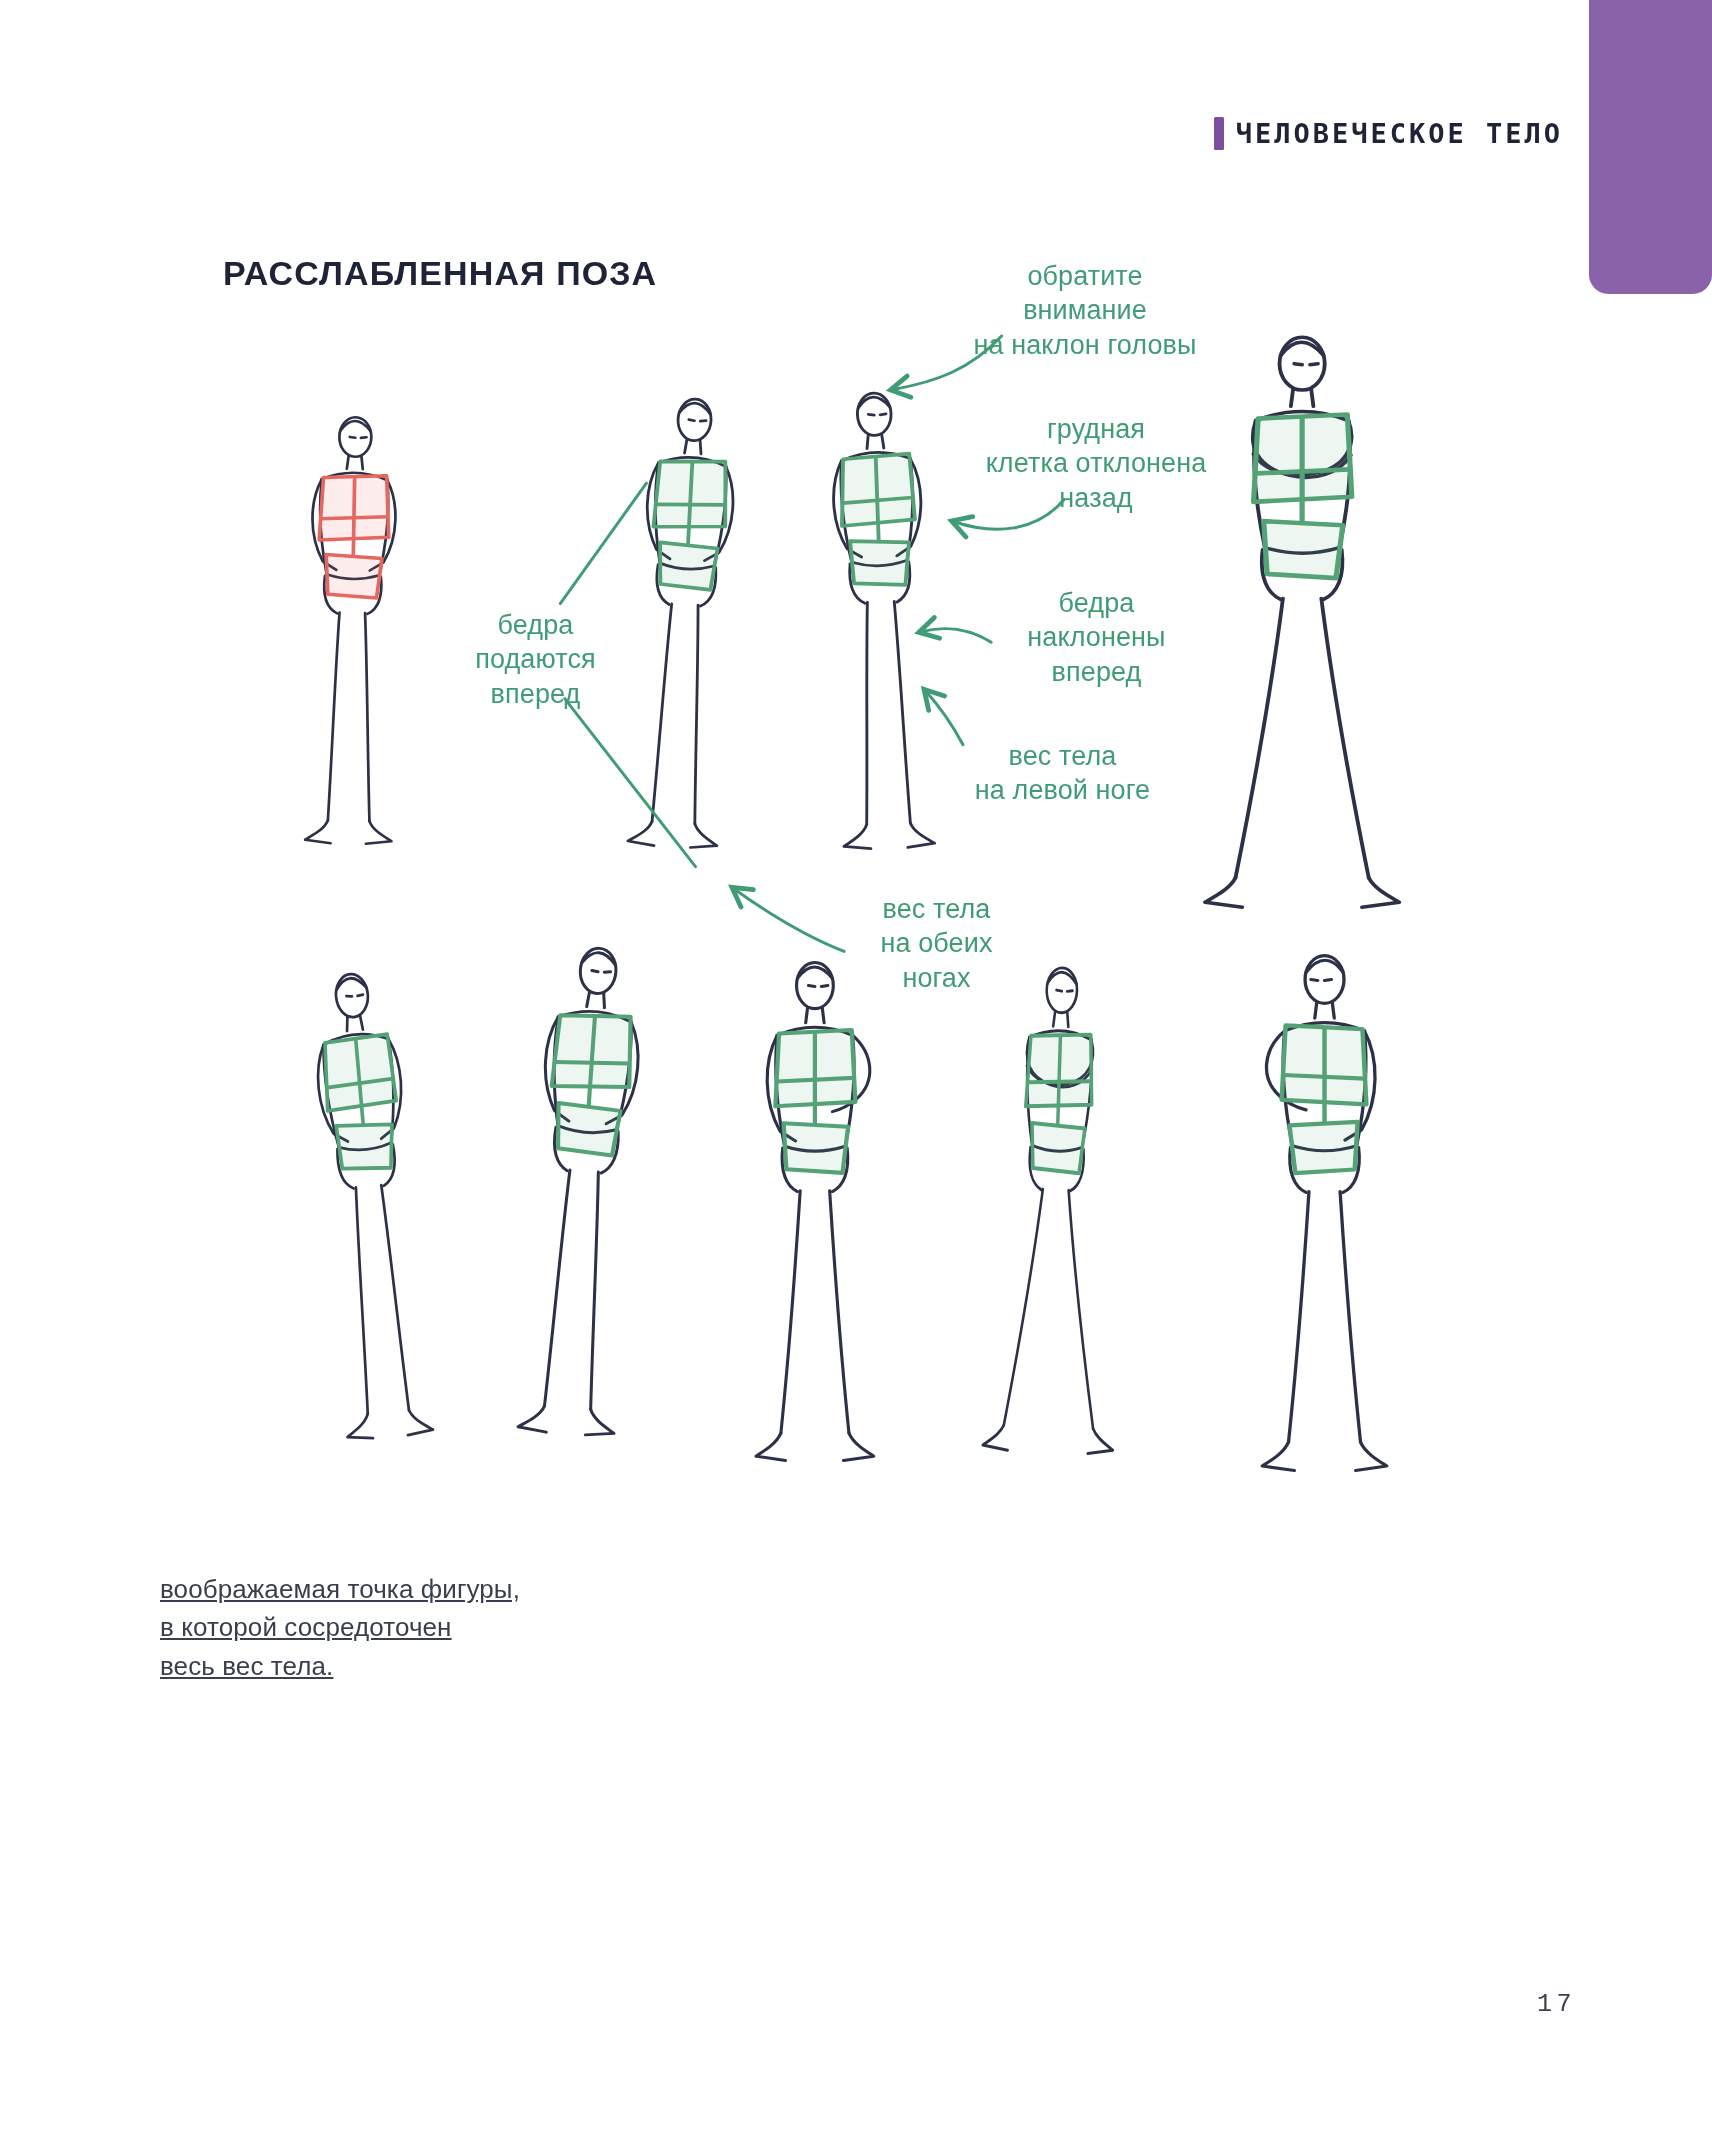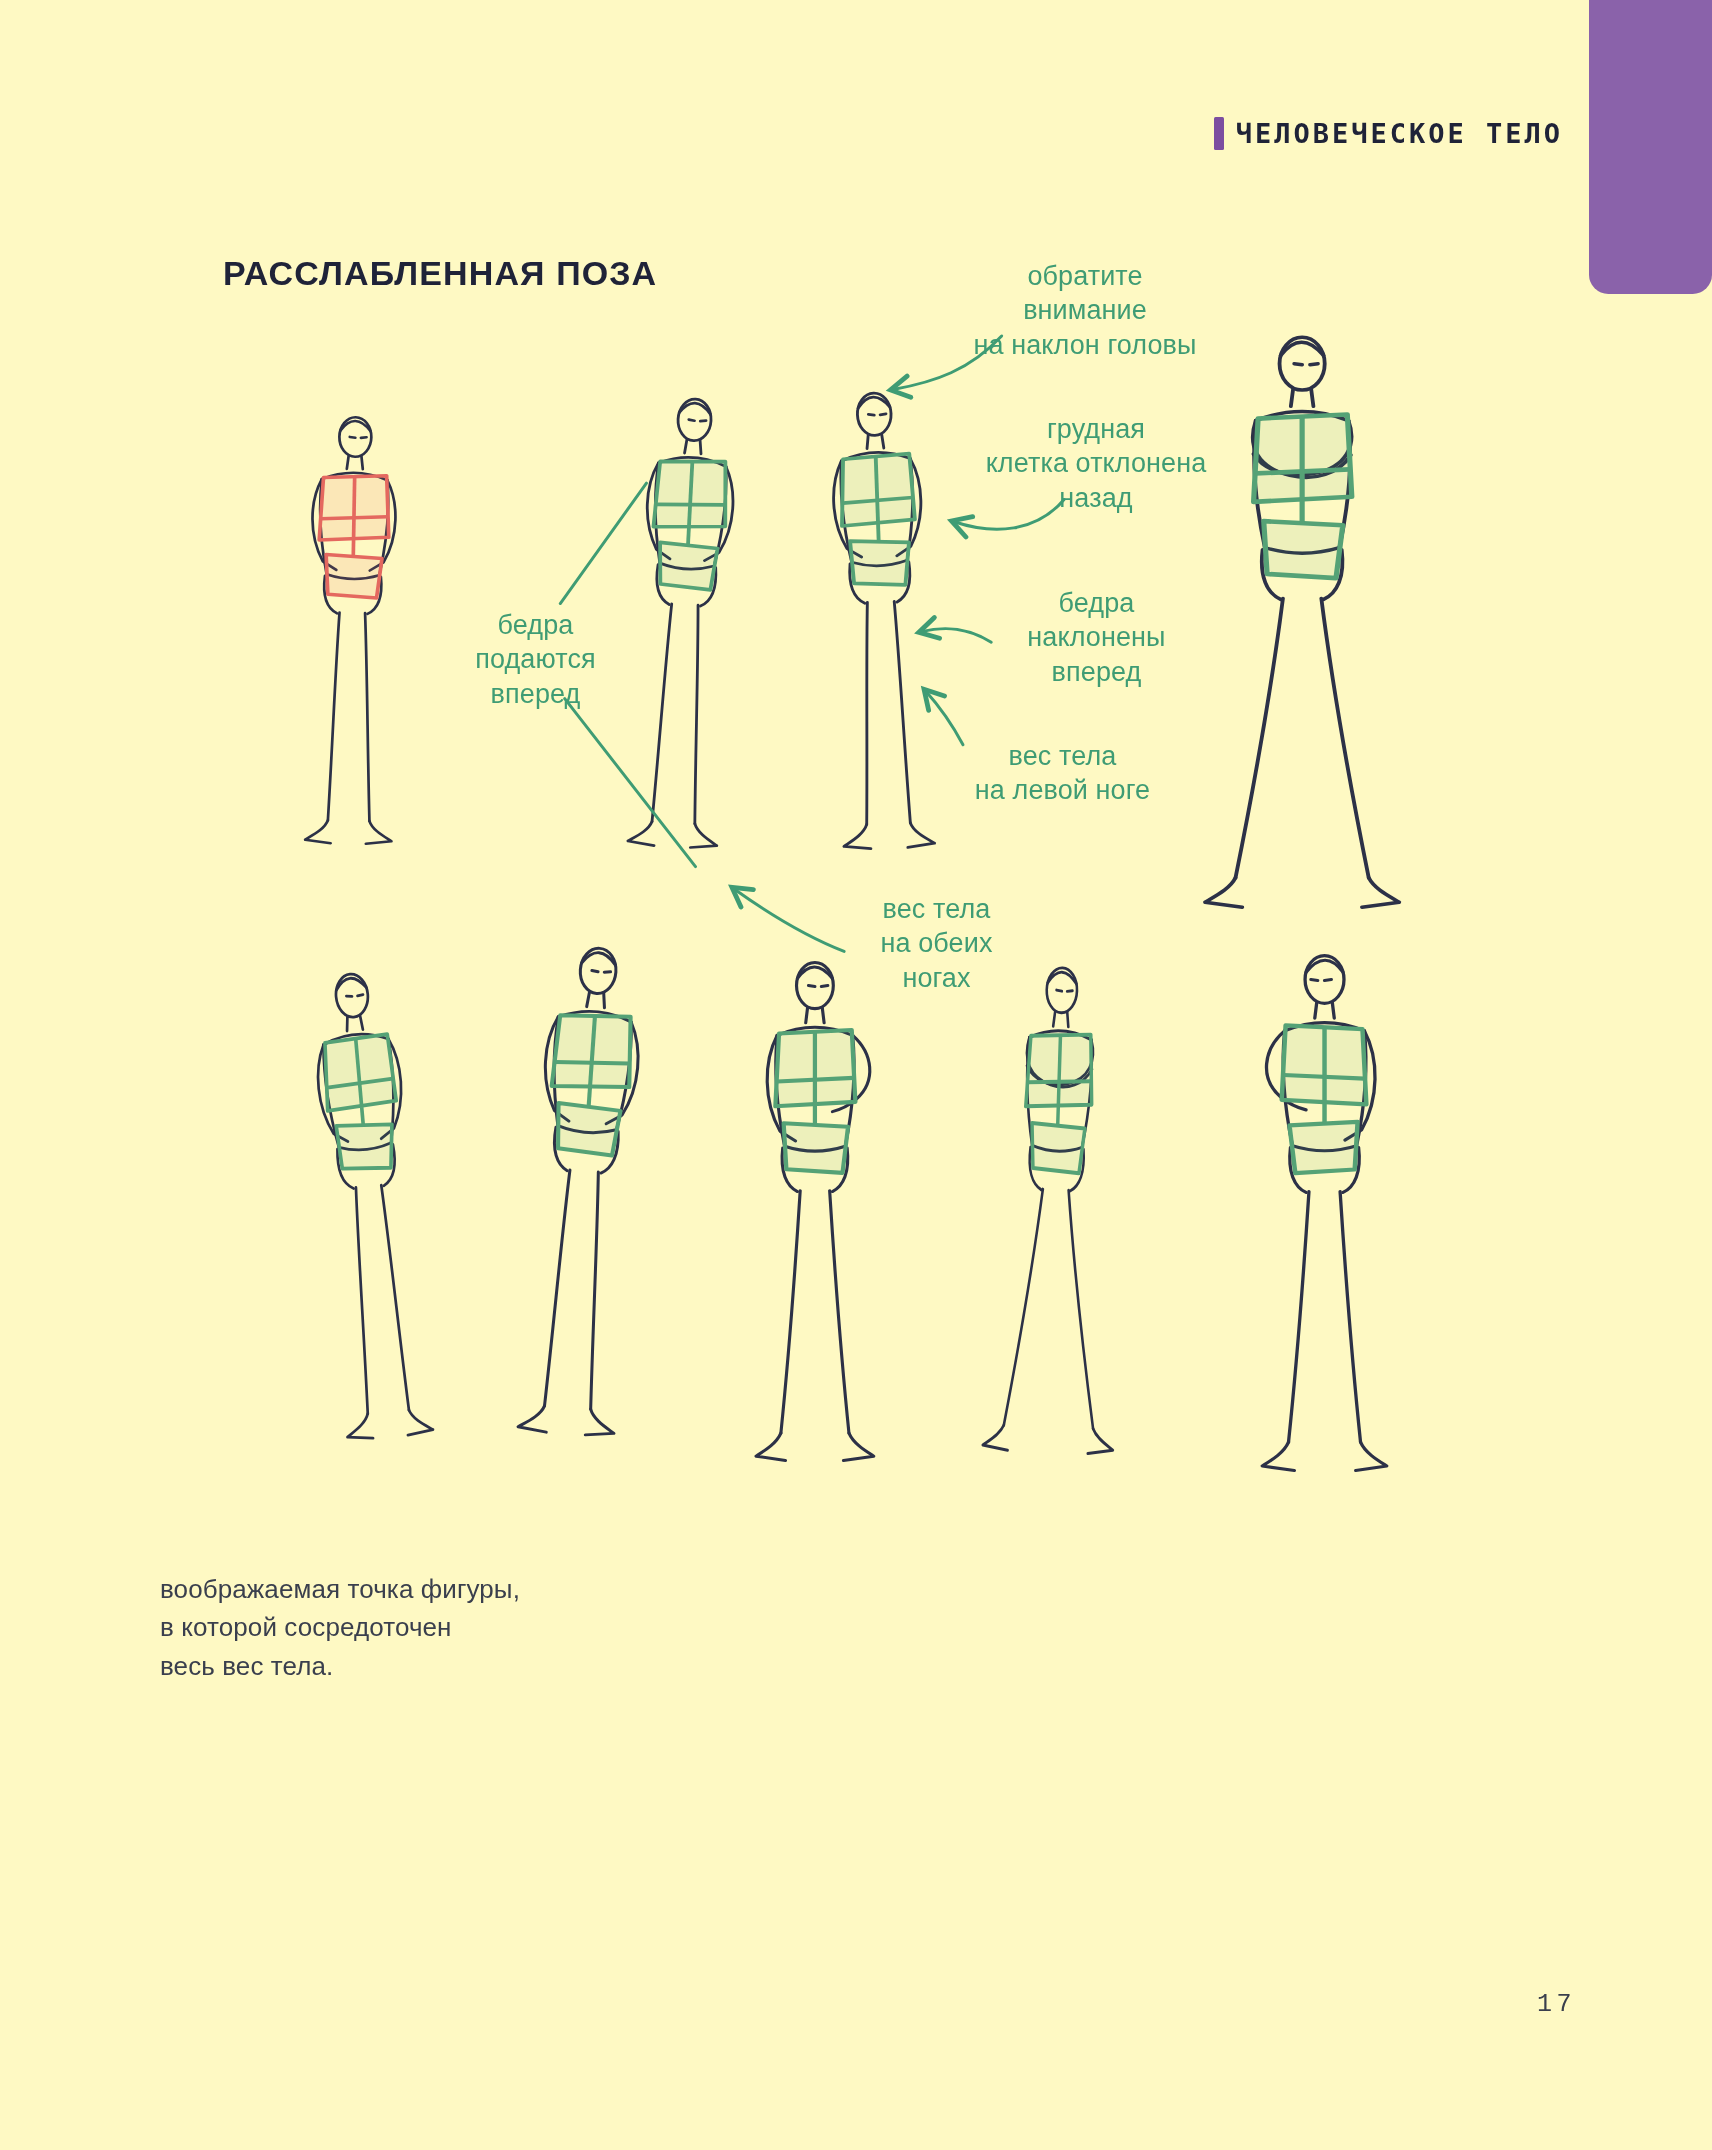--- a/index.html
+++ b/index.html
@@ -1,18 +1,18 @@
 <!DOCTYPE html>
 <html style="font-size:12px"><head>
 <meta charset="utf-8">
 <style>
   html,body{margin:0;padding:0;background:#e9e9ec;}
   .page{
     position:relative;width:1712px;height:2151px;margin:0 auto;
-    background:#fef9c3;overflow:hidden;
+    background:#ffffff;overflow:hidden;
     font-family:"Liberation Sans",sans-serif;color:#3a3f4d;
   }
   .corner-tab{
     position:absolute;top:0;right:0;width:123px;height:294px;
     background:#8a62aa;border-radius:0 0 19.3px 19.3px;
   }
   .chapter-header{
     position:absolute;top:117px;right:149px;
     display:flex;align-items:center;gap:12px;
   }
@@ -26,21 +26,21 @@
     font-size:34px;font-weight:700;letter-spacing:1.1px;color:#1f2338;
   }
   .ann{
     position:absolute;color:#3f9c74;font-size:27px;line-height:1.27;
     text-align:center;white-space:pre-line;letter-spacing:0.1px;
   }
   .fig{position:absolute;overflow:visible;transform-origin:center;}
   .arrows{position:absolute;left:0;top:0;width:1712px;height:2151px;pointer-events:none;}
   .arr,.ln{stroke:#3f9c74;stroke-width:4;fill:none;stroke-linecap:round;}
   .arr{marker-end:url(#ah);}
-  .columns{position:absolute;left:160px;top:1570px;width:1412px;display:flex;gap:33px;}
+  .columns{position:absolute;left:160px;top:1570px;width:1412px;display:flex;gap:33px;text-decoration:underline;}
   .col{width:446px;}
   .col p{
     margin:0 0 34px 0;font-size:26px;line-height:1.48;color:#3a3f4d;
     white-space:pre-line;letter-spacing:0.1px;
   }
   .page-number{
     position:absolute;left:1537px;top:1990px;
     font-family:Liberation Mono, monospace;font-size:25px;
     letter-spacing:4.5px;color:#3a3f4d;
   }

